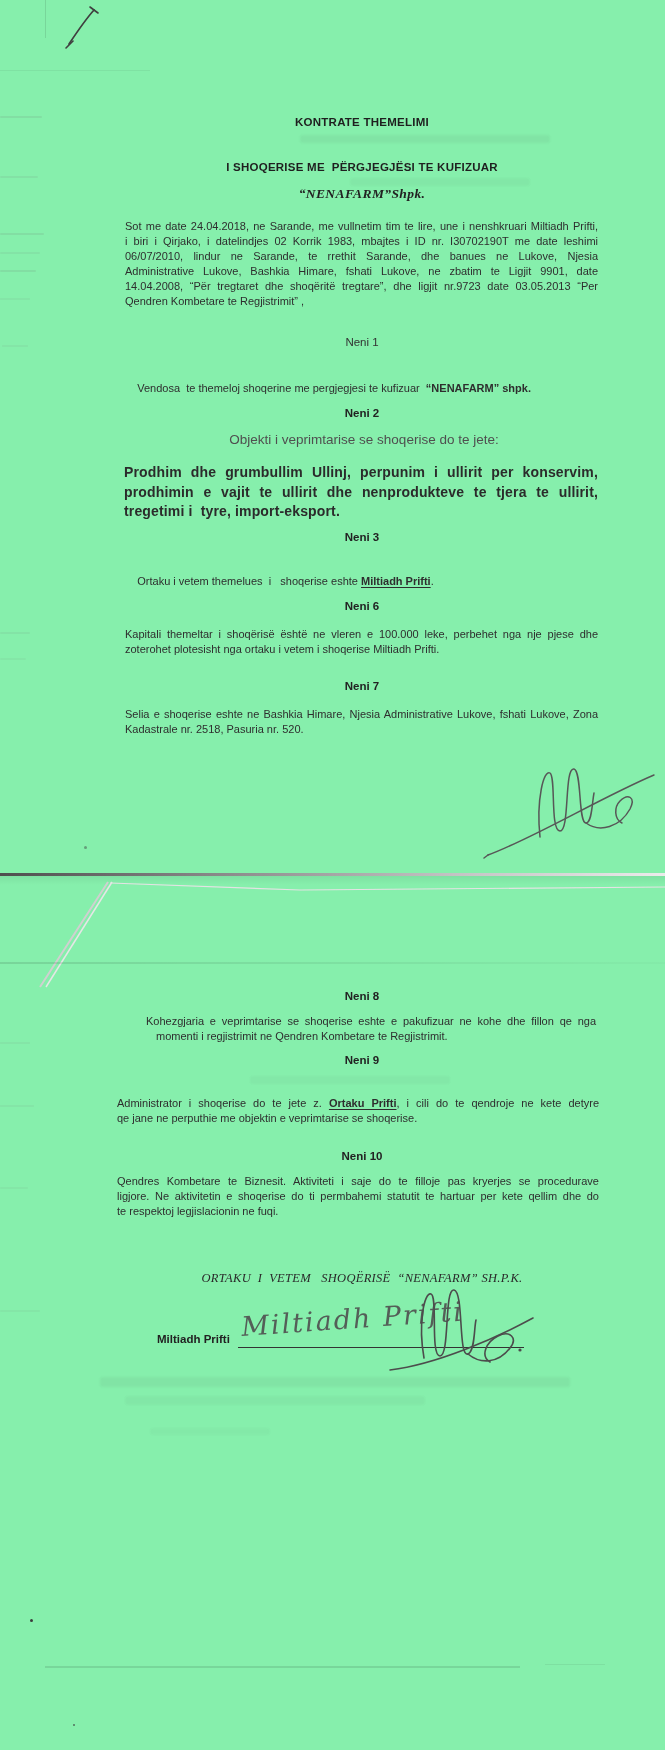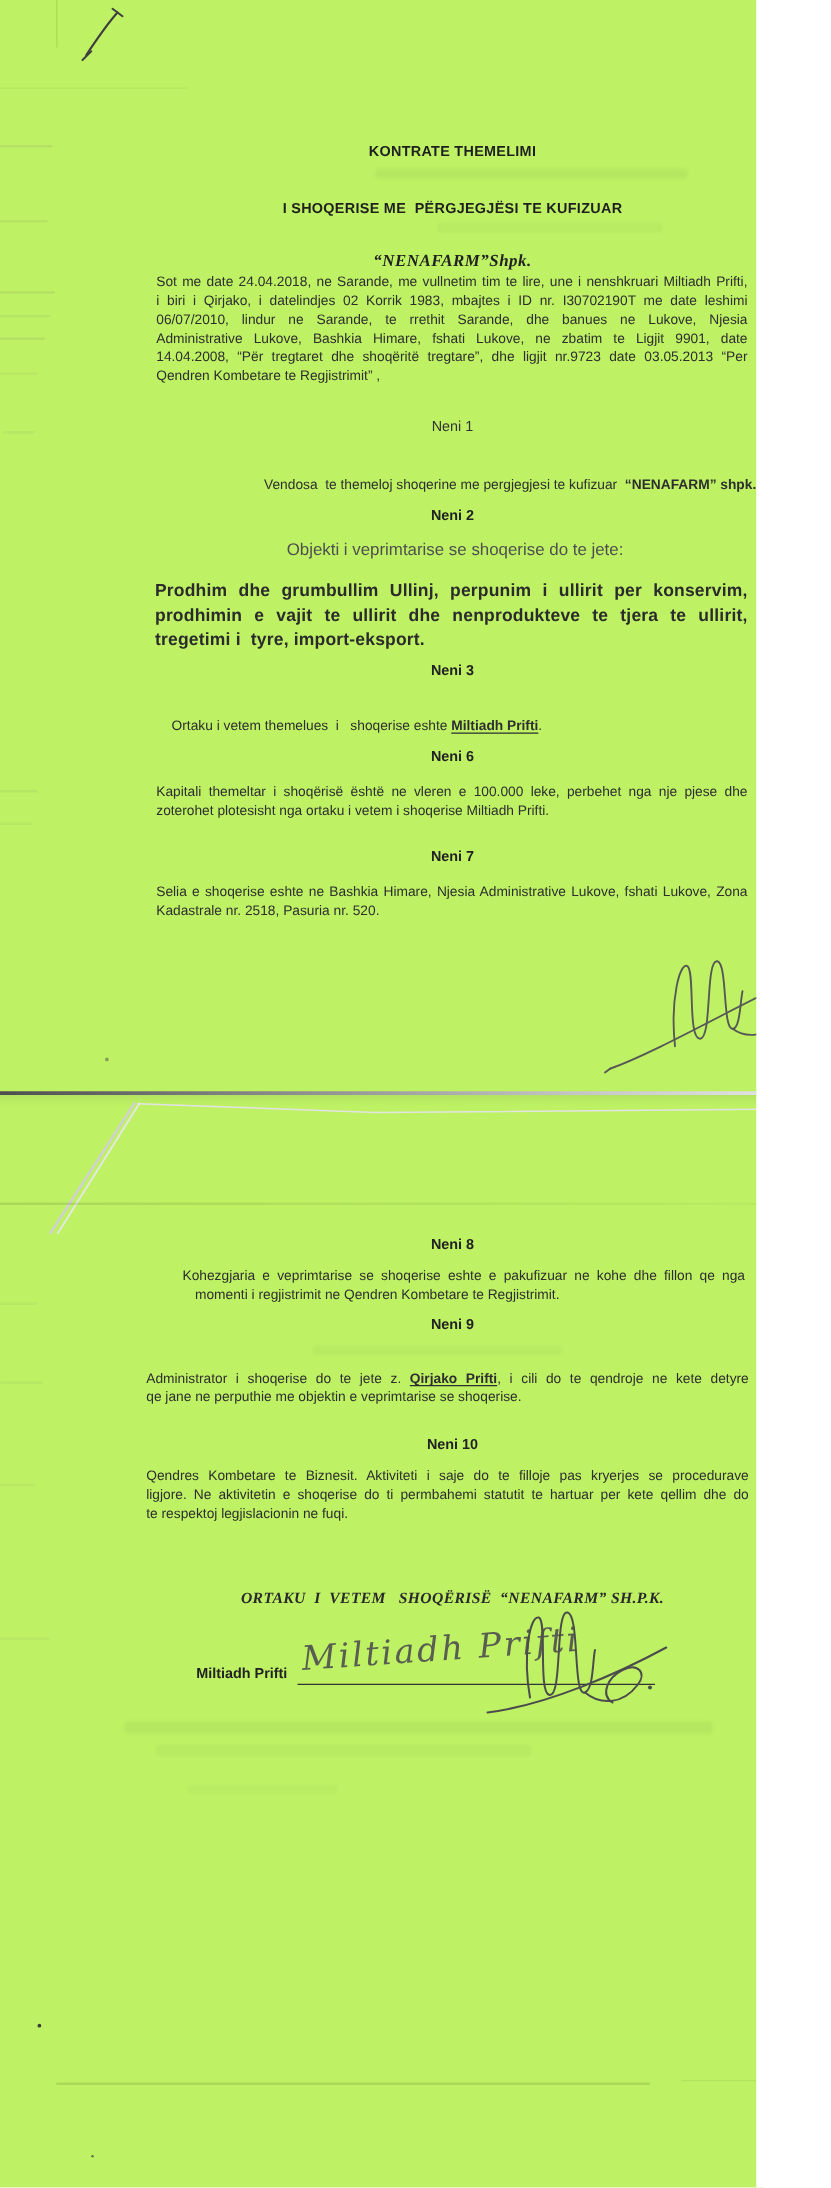--- a/index.html
+++ b/index.html
@@ -1,33 +1,33 @@
 <!DOCTYPE html>
 <html><head>
 <meta charset="utf-8">
 <style>
   html,body{margin:0;padding:0;background:#ffffff;}
-  .scan{position:relative;width:605px;height:1750px;background:#bef264;overflow:hidden;
+  .scan{position:relative;width:665px;height:1750px;background:#86efac;overflow:hidden;
         font-family:"Liberation Sans",sans-serif;color:#2d2d2d;}
   .abs{position:absolute;}
   
   .doc-title{font-size:11.5px;font-weight:bold;color:#1f1f1f;text-align:center;letter-spacing:.25px;}
   .company{font-family:"Liberation Serif",serif;font-style:italic;font-weight:bold;
            font-size:13.5px;color:#222;text-align:center;letter-spacing:.4px;}
   .neni{font-size:11.5px;font-weight:bold;color:#222;text-align:center;}
   .neni-serif{font-family:Liberation Sans, sans-serif;font-size:11.5px;font-weight:normal;color:#333;text-align:center;}
   
   .para{font-size:11px;line-height:15px;color:#2e2e2e;}
   .jline{text-align:justify;text-align-last:justify;}
   .pw{white-space:pre-wrap;}
   .lead{font-size:13.5px;color:#4f4f4f;}
   .objpara{font-size:14px;font-weight:bold;line-height:19.5px;color:#2b2b2b;letter-spacing:.15px;}
   .bold{font-weight:bold;}
   .bu{font-weight:bold;text-decoration:underline;text-decoration-thickness:1px;text-underline-offset:2px;}
-  .closing{font-family:"Liberation Serif",serif;font-style:italic;font-weight:bold;
+  .closing{font-family:"Liberation Serif",serif;font-style:italic;font-weight:normal;
            font-size:12.5px;color:#2a2a2a;text-align:center;letter-spacing:.3px;}
   .sig-label{font-size:11.5px;font-weight:bold;color:#222;}
   
   .boundary{left:0;top:873px;width:665px;height:3px;
             background:linear-gradient(to right,#4e4e4e,#8d8d8d 35%,#c6c6c6 70%,#ebebeb);}
   .shade-below{left:0;top:876px;width:665px;height:9px;
                background:linear-gradient(to bottom,rgba(0,0,0,.06),rgba(0,0,0,0));}
   .crease{background:linear-gradient(to right,rgba(0,0,0,.11),rgba(0,0,0,.02));height:2px;}
   .streak{height:2px;background:rgba(110,110,110,.13);border-radius:1px;}
   .ghost{background:rgba(60,60,60,.055);filter:blur(1.2px);border-radius:3px;}
@@ -55,33 +55,33 @@
   <div class="abs streak" style="left:0;top:632px;width:30px;opacity:.7;"></div>
   <div class="abs streak" style="left:0;top:658px;width:26px;opacity:.55;"></div>
   <div class="abs" style="left:45px;top:0;width:1px;height:38px;background:rgba(0,0,0,.10);"></div>
   <div class="abs" style="left:0;top:70px;width:150px;height:1px;background:rgba(0,0,0,.05);"></div>
 
   <div class="abs ghost" style="left:300px;top:135px;width:250px;height:8px;"></div>
   <div class="abs ghost" style="left:350px;top:178px;width:180px;height:8px;opacity:.8;"></div>
 
   <div class="abs doc-title" style="left:125px;top:116px;width:474px;">KONTRATE THEMELIMI</div>
   <div class="abs doc-title pw" style="left:125px;top:161px;width:474px;">I SHOQERISE ME  PËRGJEGJËSI TE KUFIZUAR</div>
-  <div class="abs company" style="left:125px;top:201px;width:474px;text-align:center;">“NENAFARM”Shpk.</div>
+  <div class="abs company" style="left:125px;top:186px;width:474px;text-align:center;">“NENAFARM”Shpk.</div>
 
   <div class="abs para" style="left:125px;top:219px;width:473px;">
     <div class="jline">Sot me date 24.04.2018, ne Sarande, me vullnetim tim te lire, une i nenshkruari Miltiadh Prifti,</div>
     <div class="jline">i biri i Qirjako, i datelindjes 02 Korrik 1983, mbajtes i ID nr. I30702190T me date leshimi</div>
     <div class="jline">06/07/2010, lindur ne Sarande, te rrethit Sarande, dhe banues ne Lukove, Njesia</div>
     <div class="jline">Administrative Lukove, Bashkia Himare, fshati Lukove, ne zbatim te Ligjit 9901, date</div>
     <div class="jline">14.04.2008, “Për tregtaret dhe shoqëritë tregtare”, dhe ligjit nr.9723 date 03.05.2013 “Per</div>
     <div class="pw">Qendren Kombetare te Regjistrimit” ,</div>
   </div>
 
   <div class="abs neni-serif" style="left:125px;top:336px;width:474px;">Neni 1</div>
-  <div class="abs para pw" style="left:125px;top:366px;width:480px;text-align:right;">
+  <div class="abs para pw" style="left:125px;top:366px;width:480px;">
     <span>Vendosa  te themeloj shoqerine me pergjegjesi te kufizuar  </span><span class="bold">“NENAFARM” shpk.</span>
   </div>
 
   <div class="abs neni" style="left:125px;top:407px;width:474px;">Neni 2</div>
   <div class="abs lead" style="left:124px;top:432px;width:480px;text-align:center;">Objekti i veprimtarise se shoqerise do te jete:</div>
   <div class="abs objpara" style="left:124px;top:463px;width:474px;">
     <div class="jline">Prodhim dhe grumbullim Ullinj, perpunim i ullirit per konservim,</div>
     <div class="jline">prodhimin e vajit te ullirit dhe nenprodukteve te tjera te ullirit,</div>
     <div class="pw">tregetimi i  tyre, import-eksport.</div>
   </div>
@@ -131,21 +131,21 @@
   <div class="abs neni" style="left:125px;top:990px;width:474px;">Neni 8</div>
   <div class="abs para" style="left:146px;top:1014px;width:450px;">
     <div class="jline">Kohezgjaria e veprimtarise se shoqerise eshte e pakufizuar ne kohe dhe fillon qe nga</div>
     <div style="padding-left:10px;">momenti i  regjistrimit ne Qendren Kombetare te Regjistrimit.</div>
   </div>
 
   <div class="abs ghost" style="left:250px;top:1076px;width:200px;height:8px;opacity:.7;"></div>
 
   <div class="abs neni" style="left:125px;top:1054px;width:474px;">Neni 9</div>
   <div class="abs para" style="left:117px;top:1096px;width:482px;">
-    <div class="jline"><span>Administrator i  shoqerise  do te jete  z. </span><span class="bu">Qirjako Prifti</span><span>,  i cili  do te   qendroje ne kete detyre</span></div>
+    <div class="jline"><span>Administrator i  shoqerise  do te jete  z. </span><span class="bu">Ortaku Prifti</span><span>,  i cili  do te   qendroje ne kete detyre</span></div>
     <div>qe jane ne perputhie me objektin e veprimtarise se shoqerise.</div>
   </div>
 
   <div class="abs neni" style="left:125px;top:1150px;width:474px;">Neni 10</div>
   <div class="abs para" style="left:117px;top:1174px;width:482px;">
     <div class="jline">Qendres Kombetare te Biznesit. Aktiviteti i saje do te filloje pas kryerjes se procedurave</div>
     <div class="jline">ligjore. Ne aktivitetin e shoqerise do ti permbahemi statutit te hartuar per kete qellim dhe do</div>
     <div>te respektoj legjislacionin ne fuqi.</div>
   </div>
 

